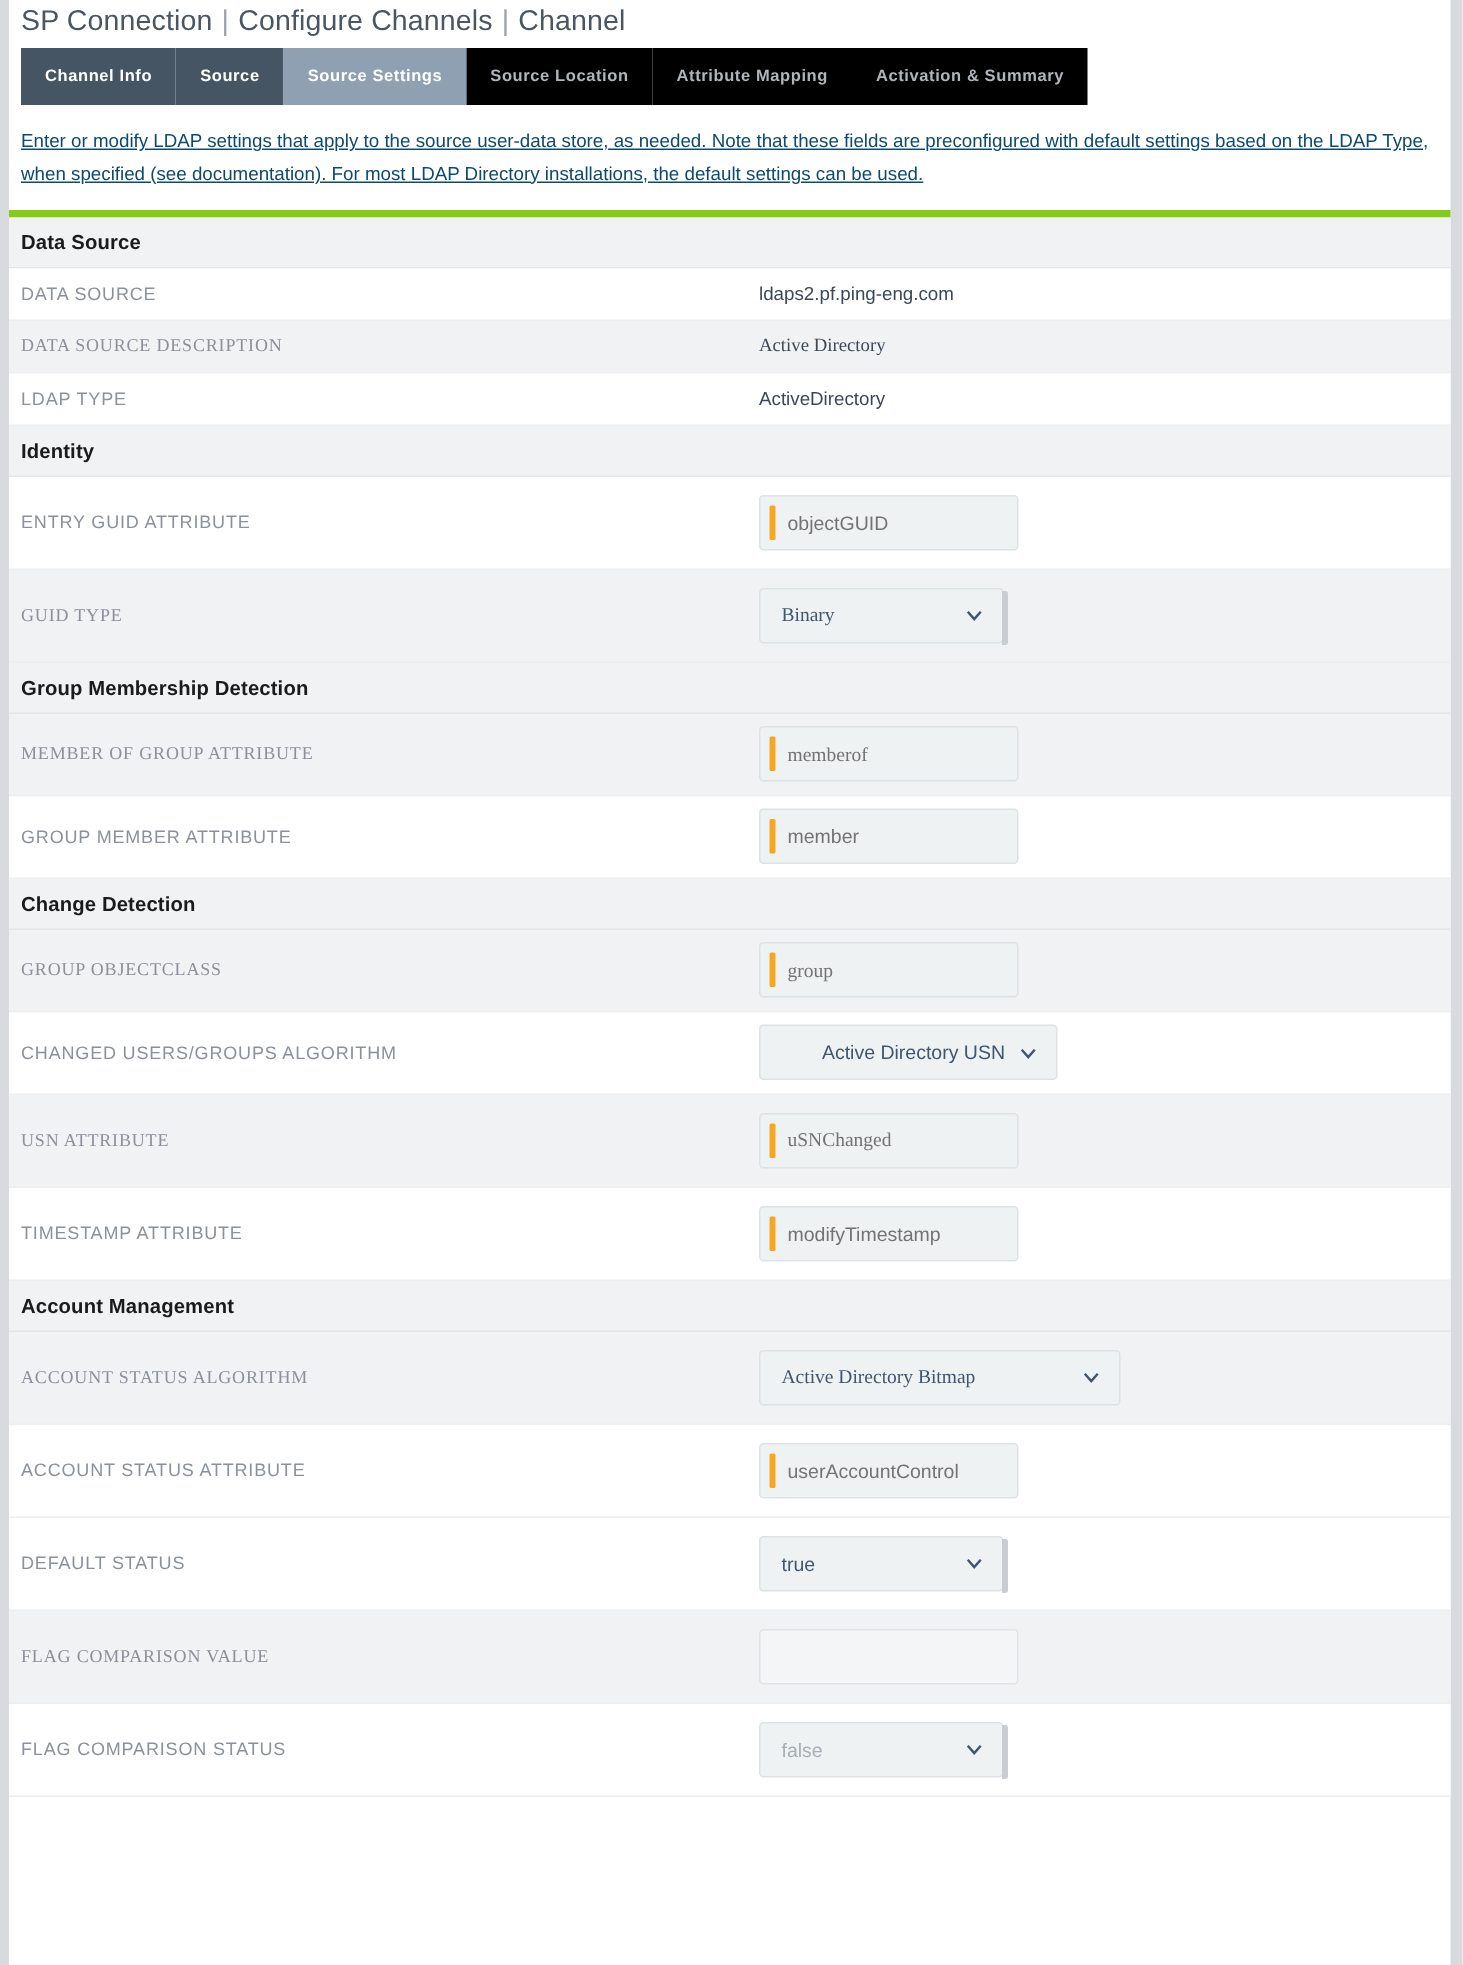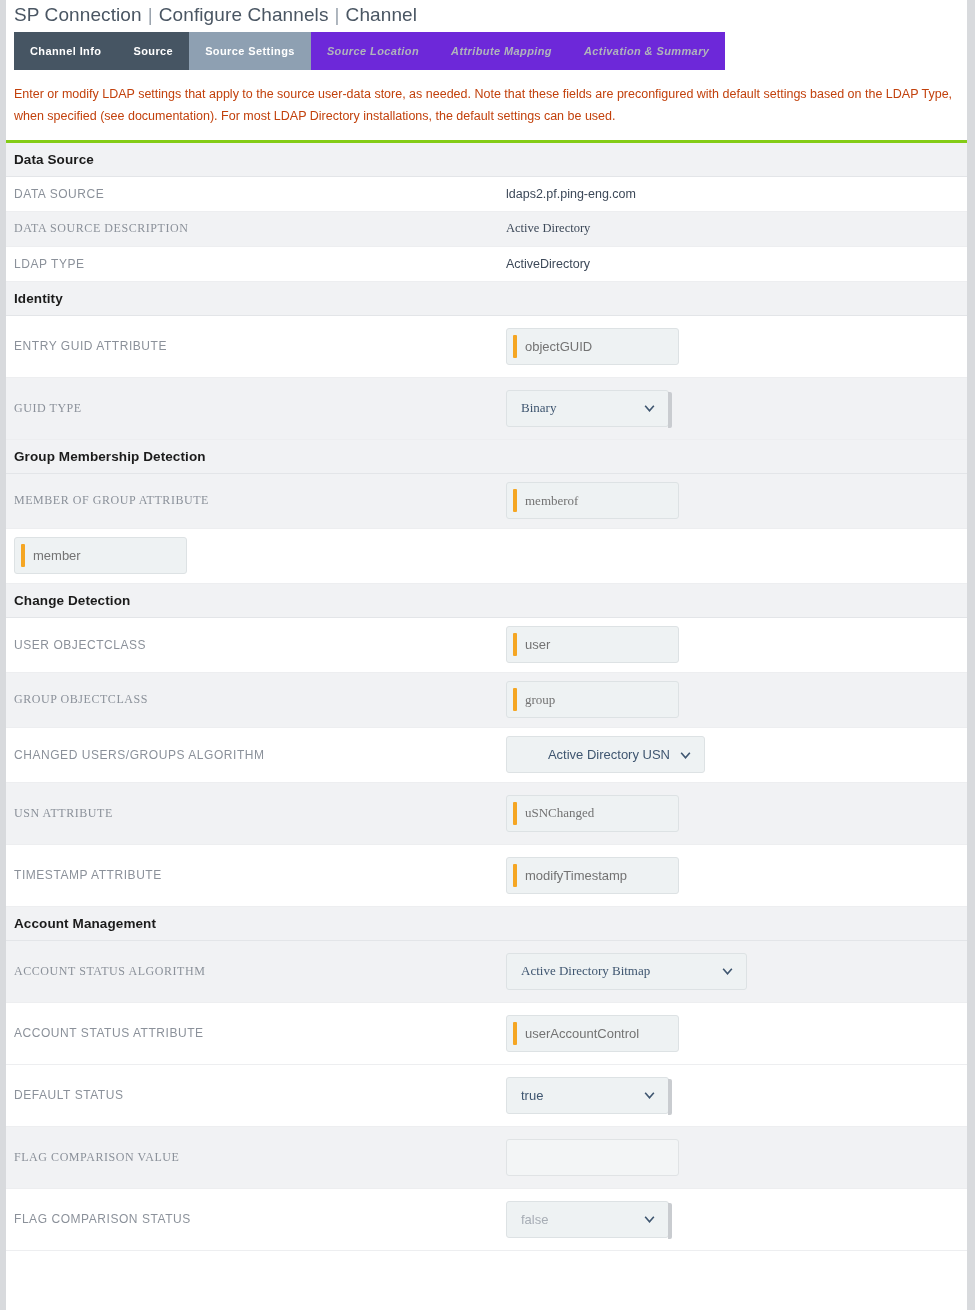--- a/index.html
+++ b/index.html
@@ -61,37 +61,37 @@
   }
   .tab.done {
     background: #465563;
     color: #ffffff;
   }
   .tab.active {
     background: #8ea0b2;
     color: #ffffff;
   }
   .tab.disabled {
-    background: #6d28d9;
+    background: #000000;
     color: #b0b5bb;
-    font-style: italic;
   }
 
   
   .intro {
     padding: 14px 14px 12px 8px;
     font-size: 12.5px;
     line-height: 1.75;
-    color: #c2410c;
+    color: #0c4a6e;
     max-width: 950px;
+    text-decoration: underline;
   }
 
   
   .form {
-    border-top: 3px solid #84cc16;
+    border-top: 5px solid #84cc16;
   }
   .section-head {
     background: #f1f2f4;
     border-bottom: 1px solid #e3e5e8;
     padding: 9px 0 9px 8px;
     font-size: 13.5px;
     font-weight: bold;
     color: #1b1b1b;
     letter-spacing: 0.1px;
   }
@@ -265,39 +265,31 @@
       <div class="row-label">MEMBER OF GROUP ATTRIBUTE</div>
       <div class="row-value">
         <div class="textfield">
           <span class="marker"></span>
           <span>memberof</span>
         </div>
       </div>
     </div>
 
     <div class="row plain control">
+      <div class="row-label">GROUP MEMBER ATTRIBUTE</div>
       <div class="row-value">
         <div class="textfield">
           <span class="marker"></span>
           <span>member</span>
         </div>
       </div>
     </div>
 
     <div class="section-head">Change Detection</div>
 
-    <div class="row plain control">
-      <div class="row-label">USER OBJECTCLASS</div>
-      <div class="row-value">
-        <div class="textfield">
-          <span class="marker"></span>
-          <span>user</span>
-        </div>
-      </div>
-    </div>
 
     <div class="row zebra control">
       <div class="row-label">GROUP OBJECTCLASS</div>
       <div class="row-value">
         <div class="textfield">
           <span class="marker"></span>
           <span>group</span>
         </div>
       </div>
     </div>

